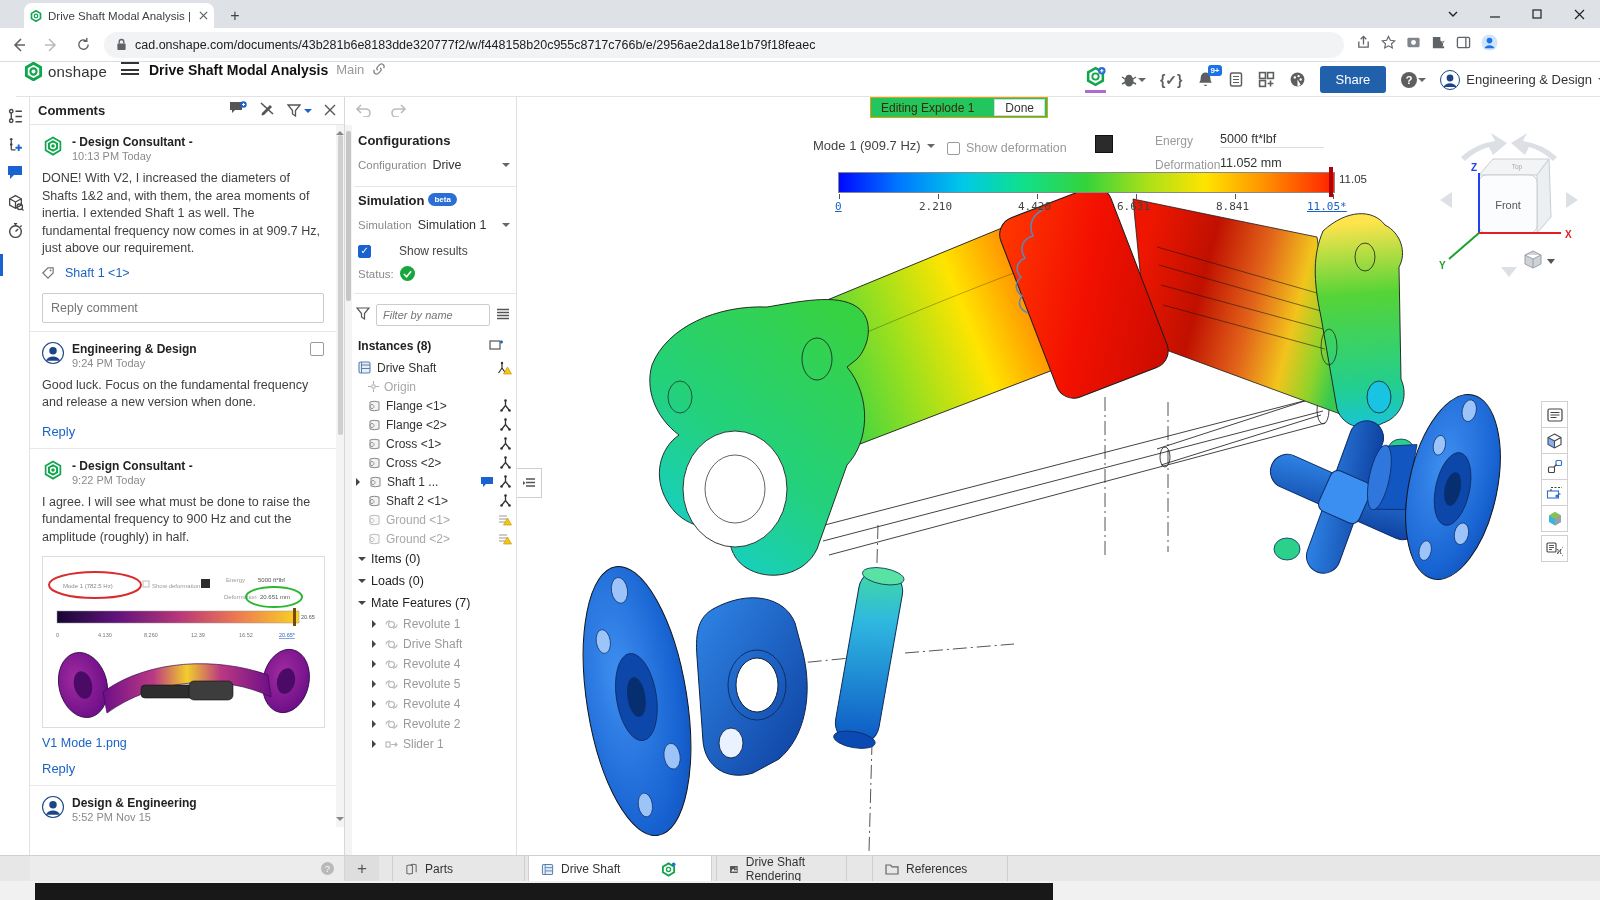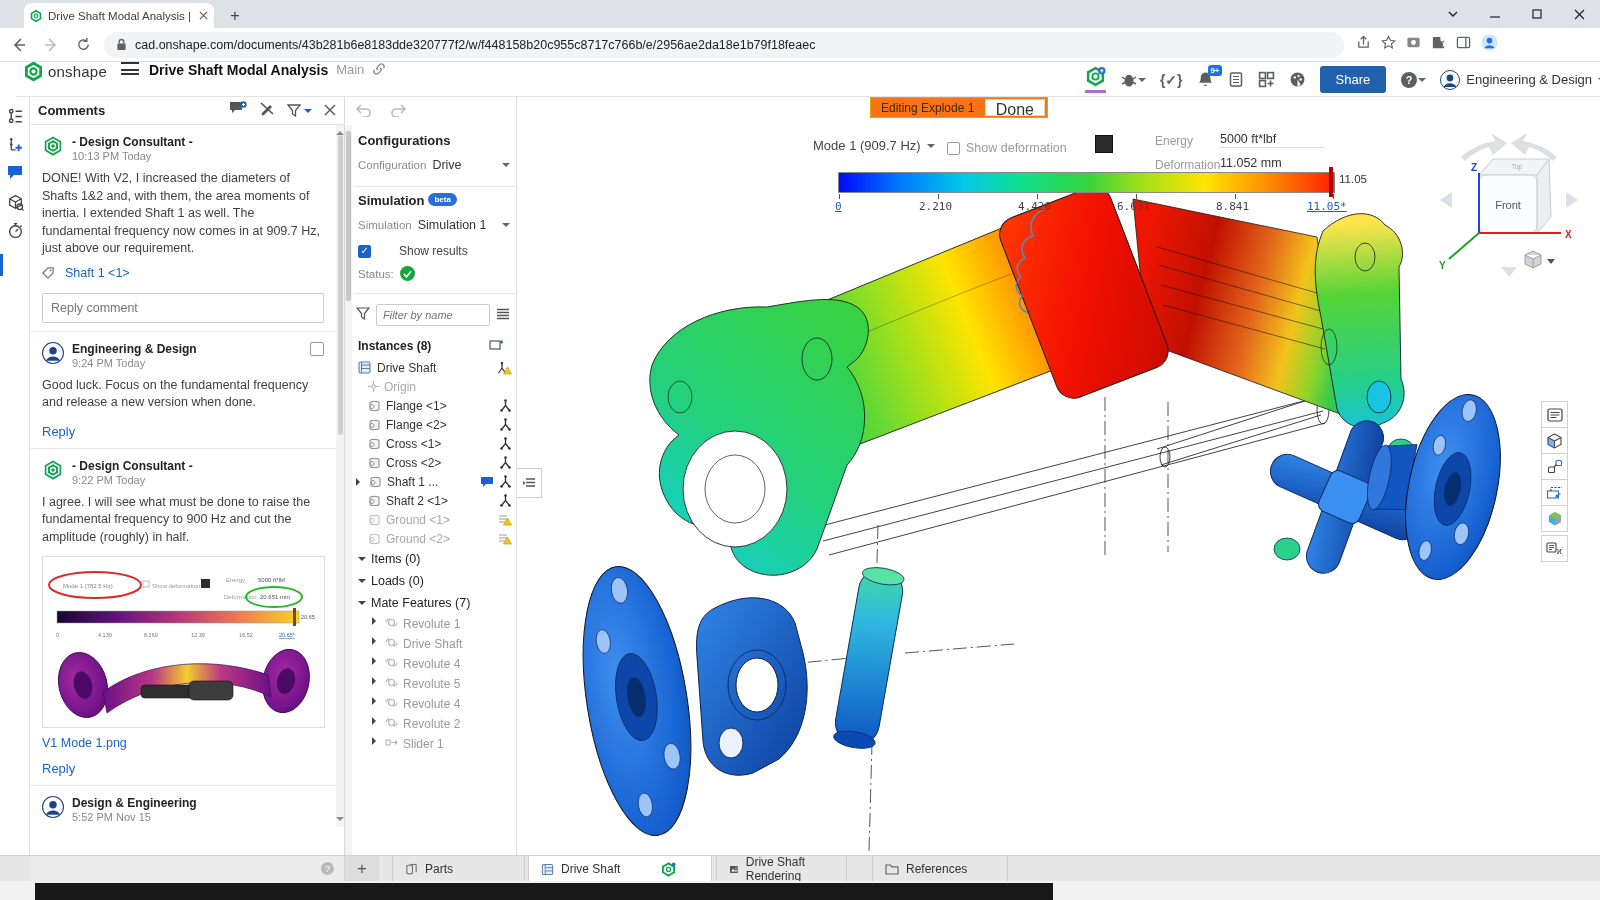--- a/index.html
+++ b/index.html
@@ -77,28 +77,28 @@
   .chk { width:13px; height:13px; border:1px solid #9a9a9a; border-radius:2px; background:#fff; display:inline-block; position:relative; }
   .chk.on { background:#1a62d0; border-color:#1a62d0; }
   .chk.on:after { content:"✓"; color:#fff; font-size:10px; position:absolute; left:1.5px; top:-1px; }
   .statusok { width:15px; height:15px; border-radius:50%; background:#17a63b; display:inline-flex; align-items:center; justify-content:center; }
   .filterrow { display:flex; align-items:center; gap:6px; padding:4px 6px 8px 2px; }
   .filterinput { flex:1; border:1px solid #ccc; border-radius:2px; height:22px; font-size:11px; font-style:italic; color:#999; padding:0 6px; font-family:"Liberation Sans",sans-serif; width:90px; }
   .secrow { display:flex; align-items:center; gap:5px; padding:4px 4px; color:#222; font-size:12.5px; }
   .treerow { display:flex; align-items:center; gap:5px; padding:2.5px 4px 2.5px 14px; color:#333; font-size:12px; }
   .treerow .nm { flex:1; white-space:nowrap; overflow:hidden; }
   .treerow.dis { color:#a8a8a8; }
-  .materow { display:flex; align-items:flex-start; gap:5px; padding:3px 4px 3px 18px; color:#9a9a9a; font-size:12px; }
+  .materow { display:flex; align-items:center; gap:5px; padding:3px 4px 3px 18px; color:#9a9a9a; font-size:12px; }
   .chev { width:0; height:0; border:4px solid transparent; border-left-color:#444; display:inline-block; }
   .chevd { width:0; height:0; border:4px solid transparent; border-top-color:#444; display:inline-block; margin-top:3px; }
 
   
   .vp { left:517px; top:97px; width:1083px; height:758px; background:#fff; overflow:hidden; }
-  .banner { left:353px; top:0; width:178px; height:21px; background:#f97316; border:1px solid #e8a200; display:flex; align-items:center; font-size:12px; color:#3a2c00; padding-left:10px; gap:8px; }
-  .donebtn { background:#fff; border:1px solid #d9d9d9; font-size:16px; padding:1px 10px; height:17px; margin-left:auto; margin-right:2px; color:#333; }
+  .banner { left:353px; top:0; width:178px; height:21px; background:#22c55e; border:1px solid #e8a200; display:flex; align-items:center; font-size:12px; color:#3a2c00; padding-left:10px; gap:8px; }
+  .donebtn { background:#fff; border:1px solid #d9d9d9; font-size:12px; padding:1px 10px; height:17px; margin-left:auto; margin-right:2px; color:#333; }
   .undoredo { left:355px; top:103px; display:flex; gap:18px; color:#b9bcbf; font-size:15px; }
   .modesel { left:296px; top:41px; display:flex; align-items:center; gap:6px; font-size:13px; color:#444; }
   .showdef { left:430px; top:44px; display:flex; align-items:center; gap:6px; font-size:12.5px; color:#9a9a9a; }
   .swatch { left:578px; top:38px; width:18px; height:18px; background:#2b2b2b; border:1px solid #111; }
   .e-lbl { font-size:12px; color:#9a9a9a; }
   .e-val { font-size:12.5px; color:#333; border-bottom:1px solid #ddd; padding:0 4px 1px 0; min-width:104px; display:inline-block; }
   .cbar { left:321px; top:75px; width:497px; height:21px; border:1px solid #888;
           background:linear-gradient(90deg,#0008ff 0%,#0077ff 12%,#00c8e8 25%,#0fe08c 37%,#35d33b 50%,#a8e019 62%,#ffe400 74%,#ff9100 86%,#ff2000 100%); }
   .cmax { left:812px; top:70px; width:4px; height:30px; background:#b30000; }
   .cmaxlbl { left:822px; top:76px; font-size:11.5px; color:#333; }

